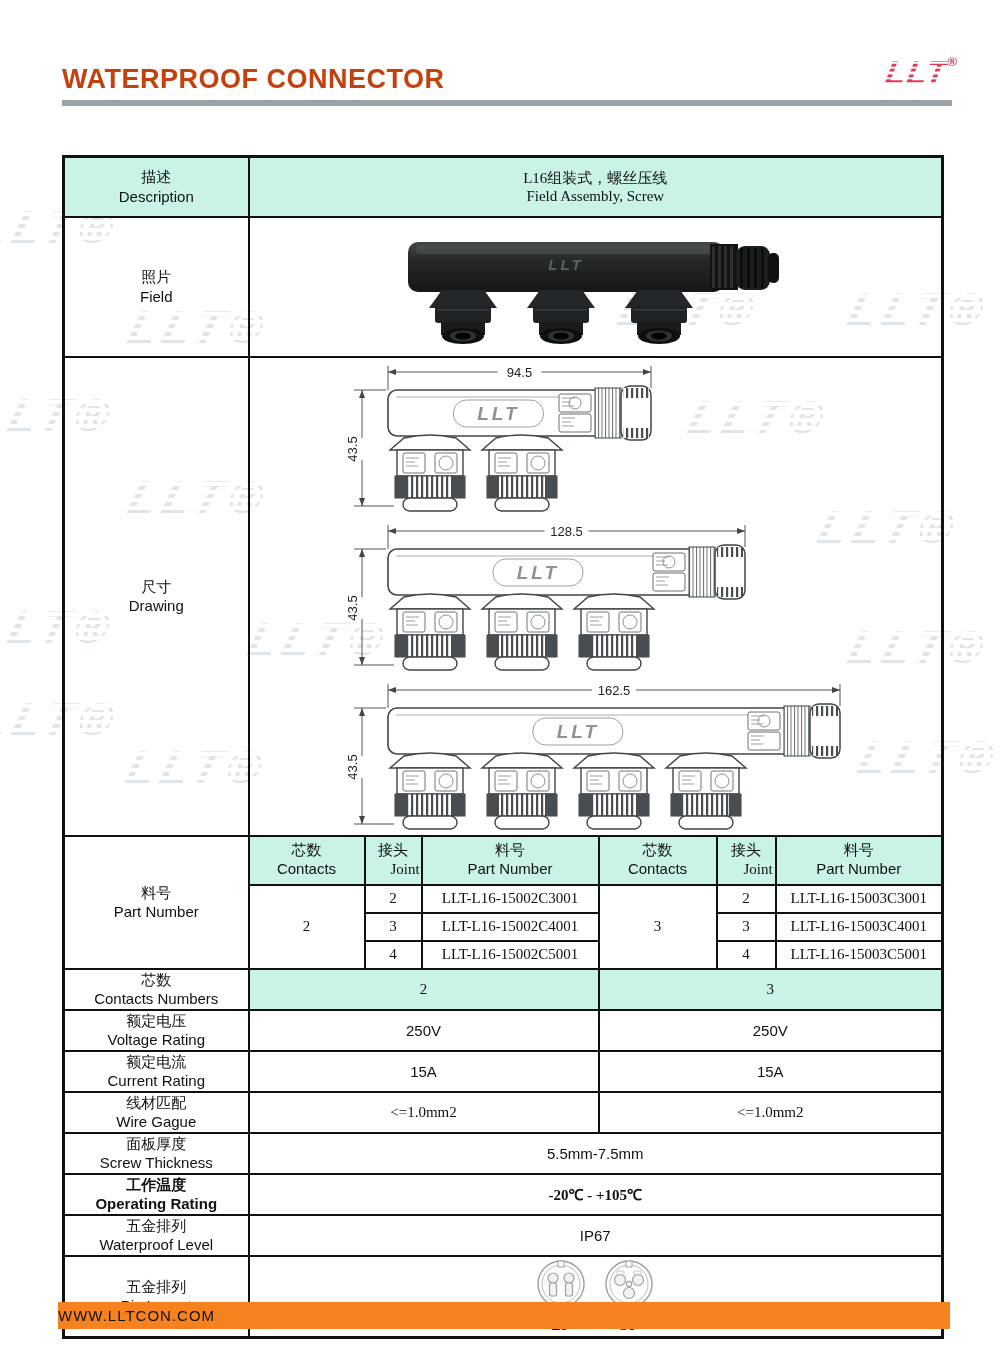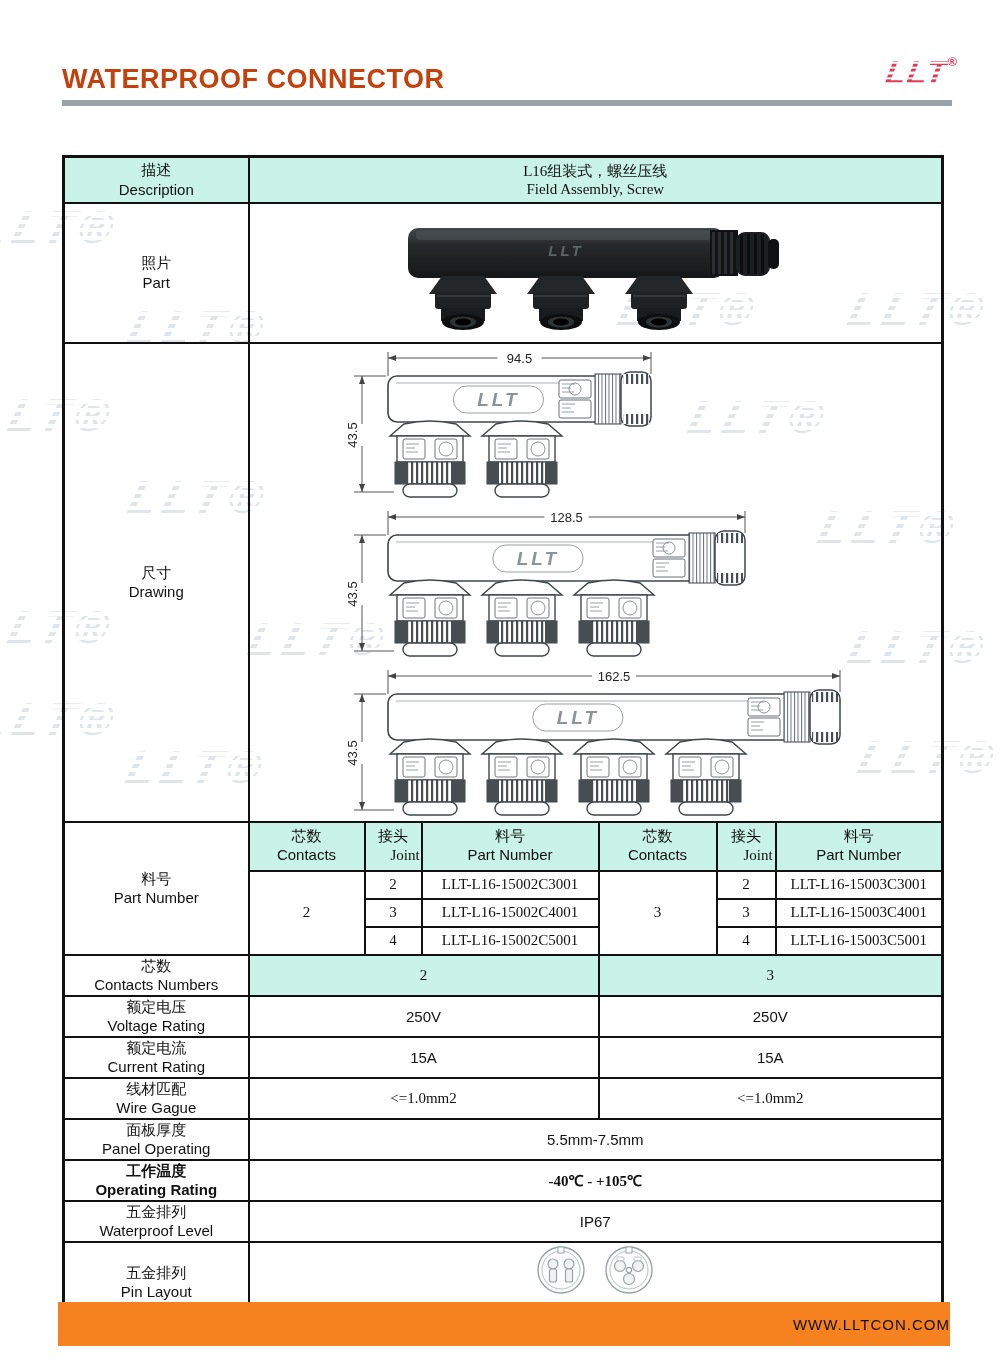--- a/index.html
+++ b/index.html
@@ -31,34 +31,34 @@
              table-layout:fixed;border:3px solid #111;}
   table.spec td{border:2px solid #111;text-align:center;vertical-align:middle;
                 padding:0;font-size:15px;color:#111;overflow:hidden;}
   .mint{background:#C9F3E6;}
   .serif{font-family:"Liberation Serif",serif;padding-left:24px;}
   .lbl div{line-height:1.3;}
   .hdr div{line-height:1.25;}
   .pn-part{font-family:"Liberation Serif",serif;font-size:15.5px;}
   .pn-num{font-family:"Liberation Serif",serif;font-size:16px;}
 
-  tr.r-desc{height:46px;} tr.r-photo{height:140px;} tr.r-draw{height:468px;}
+  tr.r-desc{height:60px;} tr.r-photo{height:140px;} tr.r-draw{height:468px;}
   tr.r-pnh{height:49px;} tr.r-pnd{height:28px;}
   tr.r-cn{height:40px;} tr.r-v{height:40px;} tr.r-c{height:40px;} tr.r-w{height:38px;}
   tr.r-p{height:32px;} tr.r-o{height:40px;font-weight:bold;} tr.r-wl{height:41px;} tr.r-pin{height:82px;}
 
   td.cell-draw{vertical-align:top;}
   #drawings{padding:2px 0 0 96px;display:flex;flex-direction:column;align-items:flex-start;gap:2px;}
   #photo-box{display:flex;align-items:center;padding-left:138px;}
   #pins{display:flex;justify-content:center;align-items:flex-start;gap:14px;}
   .pin-item{text-align:center;}
   .pin-label{font-family:"Liberation Serif",serif;font-size:19px;line-height:1;}
 
-  .footer-bar{position:absolute;left:58px;top:1302px;width:892px;height:44px;background:#F6821F;
-              display:flex;align-items:center;justify-content:flex-end;
+  .footer-bar{position:absolute;left:58px;top:1302px;width:892px;height:27px;background:#F6821F;
+              display:flex;align-items:center;justify-content:flex-start;
               font-size:15px;letter-spacing:1px;color:#111;}
 </style>
 </head>
 <body>
 
 <div class="page">
 
   <div>
     <span class="wm" style="left:-20px;top:200px">LLT®</span>
     <span class="wm" style="left:-24px;top:388px">LLT®</span>
@@ -101,21 +101,21 @@
       </td>
       <td class="serif mint" colspan="6">
         <div>L16组装式，螺丝压线</div>
             <div>Field Assembly, Screw</div>
       </td>
     </tr>
 
     <tr class="r-photo">
       <td class="lbl">
         <div>照片</div>
-            <div>Part</div>
+            <div>Field</div>
       </td>
       <td colspan="6">
         <div id="photo-box">
               <svg width="400" height="118" viewBox="0 0 400 118">
                 <defs>
                   <linearGradient id="pg" x1="0" y1="0" x2="0" y2="1">
                     <stop offset="0" stop-color="#43484b"></stop>
                     <stop offset="0.35" stop-color="#26292b"></stop>
                     <stop offset="1" stop-color="#141617"></stop>
                   </linearGradient>
@@ -492,31 +492,31 @@
         <div>线材匹配</div>
             <div>Wire Gague</div>
       </td>
       <td colspan="3" class="serif">&lt;=1.0mm2</td>
       <td colspan="3" class="serif">&lt;=1.0mm2</td>
     </tr>
 
     <tr class="r-p">
       <td class="lbl">
         <div>面板厚度</div>
-            <div>Panel Operating</div>
+            <div>Screw Thickness</div>
       </td>
       <td colspan="6">5.5mm-7.5mm</td>
     </tr>
 
     <tr class="r-o">
       <td class="lbl">
         <div>工作温度</div>
             <div>Operating Rating</div>
       </td>
-      <td colspan="6" class="serif">-40℃ - +105℃</td>
+      <td colspan="6" class="serif">-20℃ - +105℃</td>
     </tr>
 
     <tr class="r-wl">
       <td class="lbl">
         <div>五金排列</div>
             <div>Waterproof Level</div>
       </td>
       <td colspan="6">IP67</td>
     </tr>
 

